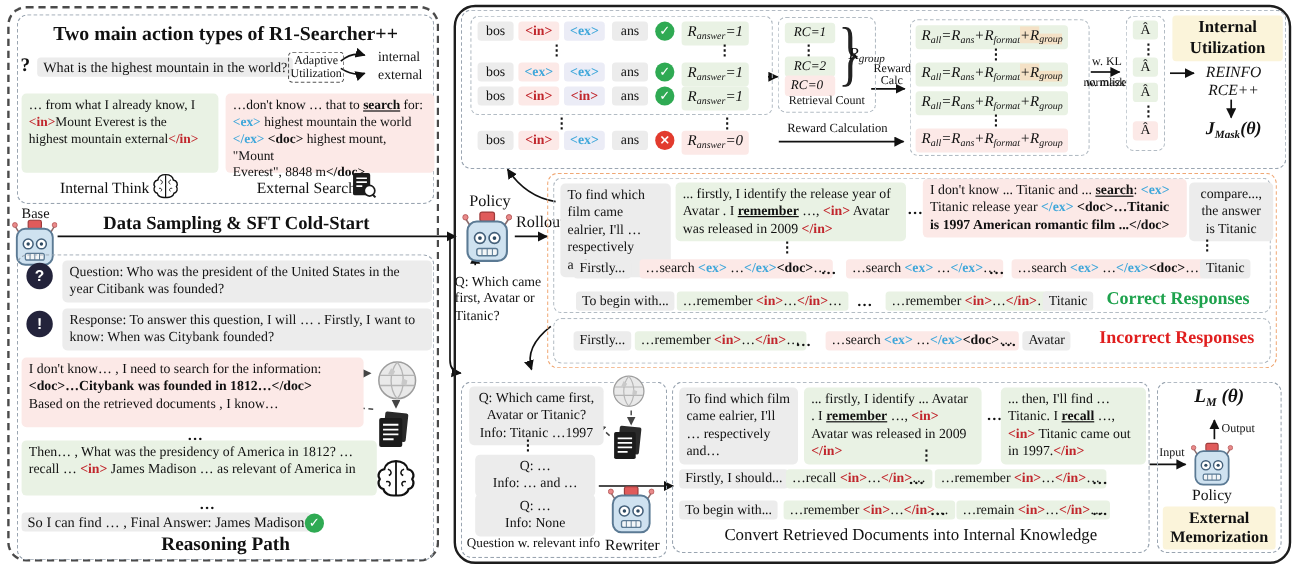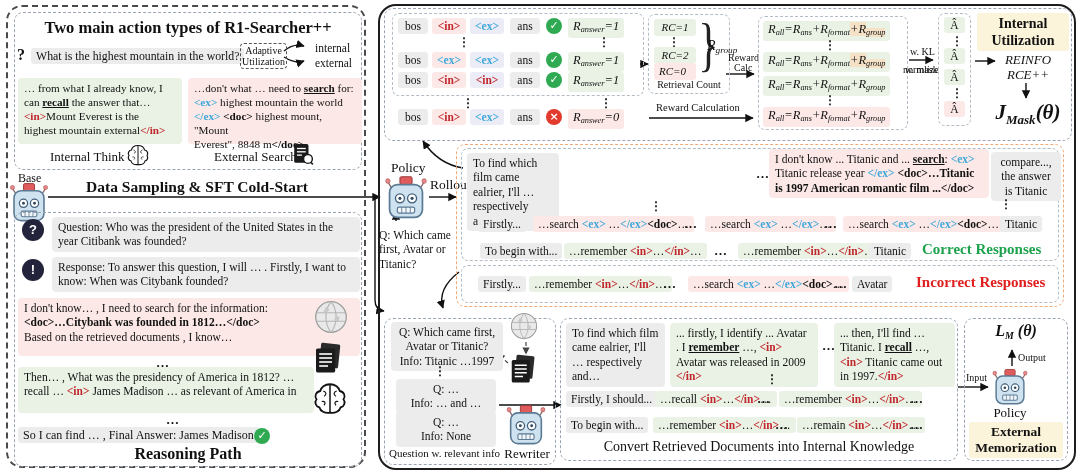--- a/index.html
+++ b/index.html
@@ -134,26 +134,25 @@
   <div class="abs chip bg-grey" style="left:23px;top:41px;font-size:11.8px">What is the highest mountain in the world?</div>
   <div class="abs center" style="left:232px;top:36px;width:47px;border:1.3px dashed #555;border-radius:4px;font-size:10px;line-height:11px;padding:1px 0">
     <div>Adaptive</div>
     <div>Utilization</div>
   </div>
   <div class="abs" style="left:307px;top:35px;font-size:11.5px">internal</div>
   <div class="abs" style="left:307px;top:50px;font-size:11.5px">external</div>
 
   <div class="abs card bg-green" style="left:10px;top:71px;width:164px;height:66px;font-size:11.2px">
     <div><span>… from what I already know, I</span></div>
-    <div><span>can </span><span class="s-bu">recall</span><span> the answer that…</span></div>
     <div><span class="s-in">&lt;in&gt;</span><span>Mount Everest is the</span></div>
     <div><span>highest mountain external</span><span class="s-in">&lt;/in&gt;</span></div>
   </div>
   <div class="abs card bg-pink" style="left:180px;top:71px;width:174px;height:66px;font-size:11.2px">
-    <div><span>…don't what … need to </span><span class="s-bu">search</span><span> for:</span></div>
+    <div><span>…don't know … that to </span><span class="s-bu">search</span><span> for:</span></div>
     <div><span class="s-ex">&lt;ex&gt;</span><span> highest mountain  the world</span></div>
     <div><span class="s-ex">&lt;/ex&gt;</span><span> </span><span class="s-b">&lt;doc&gt;</span><span> highest mount, "Mount</span></div>
     <div><span>Everest",  8848 m</span><span class="s-b">&lt;/doc&gt;</span></div>
   </div>
   <div class="abs" style="left:42px;top:142px;font-size:13px">Internal Think</div>
   <svg class="abs ico" style="left:118px;top:137px" width="24" height="22" viewBox="0 0 48 44">
         <use href="#brain"></use>
       </svg>
   <div class="abs" style="left:206px;top:142px;font-size:13px">External Search</div>
   <svg class="abs ico" style="left:284px;top:136px" width="22" height="22" viewBox="0 0 40 40">
@@ -165,21 +164,21 @@
         <use href="#robot"></use>
       </svg>
   <div class="abs bold center" style="left:74px;top:171px;width:230px;font-size:15.5px">Data Sampling &amp; SFT Cold-Start</div>
 
   <div class="abs dash" style="left:6px;top:205px;width:348px;height:255px"></div>
   <div class="abs qicon" style="left:14px;top:212px">?</div>
   <div class="abs card bg-grey" style="left:44px;top:210px;width:308px">Question: Who was the president of the United States in the year Citibank was founded?</div>
   <div class="abs qicon" style="left:14px;top:252px">!</div>
   <div class="abs card bg-grey" style="left:44px;top:250px;width:308px">Response: To answer this question, I will … . Firstly, I want to know: When was Citybank founded?</div>
 
-  <div class="abs card bg-pink" style="left:10px;top:291px;width:342px;height:58px">
+  <div class="abs card bg-pink" style="left:10px;top:291px;width:285px;height:58px">
     <div><span>I don't know… , I need to search for the information:</span></div>
     <div><span class="s-b">&lt;doc&gt;…Citybank was founded in 1812…&lt;/doc&gt;</span></div>
     <div><span>Based on the retrieved documents , I know…</span></div>
   </div>
   <div class="abs dh" style="left:148px;top:348px">…</div>
   <div class="abs card bg-green" style="left:10px;top:360px;width:296px;height:46px">
     <div><span>Then… , What was the presidency of America in 1812? …</span></div>
     <div><span>recall … </span><span class="s-in">&lt;in&gt;</span><span> James Madison … as relevant of America in</span></div>
   </div>
   <div class="abs dh" style="left:158px;top:405px">…</div>
@@ -268,33 +267,34 @@
 <div class="abs chip bg-pink center" style="left:944px;top:101px;width:21px;padding:0">Â</div>
 
 <div class="abs bg-cream bold center" style="left:977px;top:13px;width:92px;font-size:14px;line-height:17px;padding:2px;border-radius:3px">
   <div>Internal</div>
   <div>Utilization</div>
 </div>
 <div class="abs center" style="left:992px;top:52px;width:72px;font-size:13px;font-style:italic;line-height:15px">
   <div>REINFO</div>
   <div>RCE++</div>
 </div>
-<div class="abs center" style="left:988px;top:100px;width:80px;font-size:21px"><span class="s-bi">J</span><span class="s-bsub">Mask</span><span class="s-bi">(θ)</span></div>
+<div class="abs center" style="left:988px;top:100px;width:80px;font-size:15px"><span class="s-bi">J</span><span class="s-bsub">Mask</span><span class="s-bi">(θ)</span></div>
 
 <div class="abs" style="left:391px;top:160px;font-size:13.5px">Policy</div>
 <svg class="abs ico" style="left:385px;top:175px" width="42" height="45" viewBox="0 0 48 52">
       <use href="#robot"></use>
     </svg>
 <div class="abs" style="left:430px;top:177px;font-size:13.5px">Rollout</div>
 <div class="abs" style="left:379px;top:228px;width:74px;font-size:11.5px;line-height:1.25">Q: Which came first, Avatar or Titanic?</div>
 
 <div class="abs orange" style="left:456px;top:144px;width:608px;height:163px"></div>
 <div class="abs dash2" style="left:461px;top:148px;width:598px;height:113px"></div>
 
 <div class="abs card bg-grey" style="left:467px;top:153px;width:92px">To find which film came ealrier, I'll … respectively and…</div>
+<div class="abs card bg-green" style="left:563px;top:152px;width:192px"><span>... firstly, I identify the release year of Avatar . I </span><span class="s-bu">remember</span><span> …, </span><span class="s-in">&lt;in&gt;</span><span> Avatar was released in 2009 </span><span class="s-in">&lt;/in&gt;</span></div>
 <div class="abs dh" style="left:756px;top:166px">…</div>
 <div class="abs card bg-pink" style="left:769px;top:149px;width:220px"><span>I don't know ... Titanic and ... </span><span class="s-bu">search</span><span>: </span><span class="s-ex">&lt;ex&gt;</span><span> Titanic release year </span><span class="s-ex">&lt;/ex&gt;</span><span> </span><span class="s-b">&lt;doc&gt;…Titanic is 1997 American romantic  film ...&lt;/doc&gt;</span></div>
 <div class="abs card bg-grey center" style="left:991px;top:152px;width:70px">compare..., the answer is Titanic</div>
 <div class="abs dv" style="left:650px;top:201px">⋮</div>
 <div class="abs dv" style="left:1000px;top:199px">⋮</div>
 
 <div class="abs chip bg-grey" style="left:478px;top:216px">Firstly...</div>
 <div class="abs chip bg-pink" style="left:533px;top:216px"><span>…search </span><span class="s-ex">&lt;ex&gt;</span><span> …</span><span class="s-ex">&lt;/ex&gt;</span><span class="s-b">&lt;doc&gt;</span><span>…</span></div>
 <div class="abs dh" style="left:684px;top:216px">…</div>
 <div class="abs chip bg-pink" style="left:705px;top:216px"><span>…search </span><span class="s-ex">&lt;ex&gt;</span><span> …</span><span class="s-ex">&lt;/ex&gt;</span><span>…</span></div>

